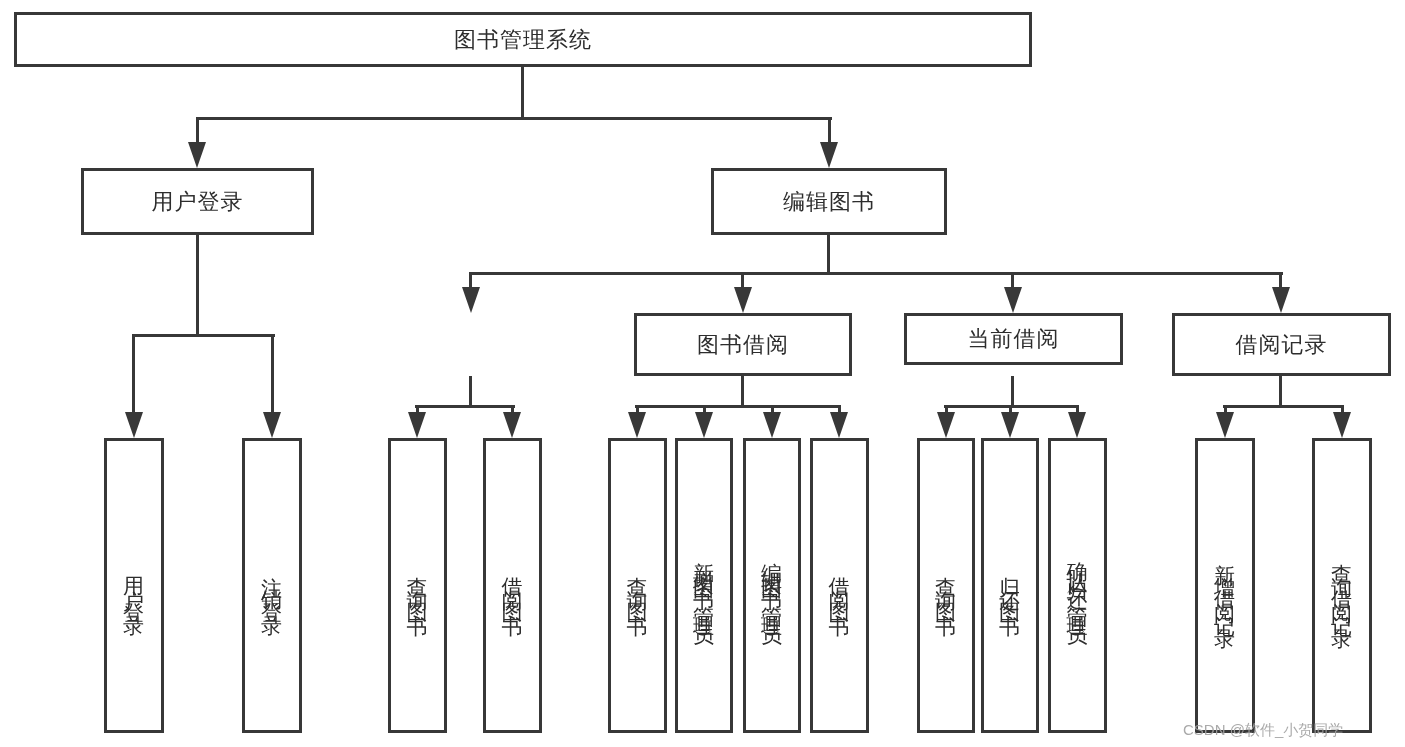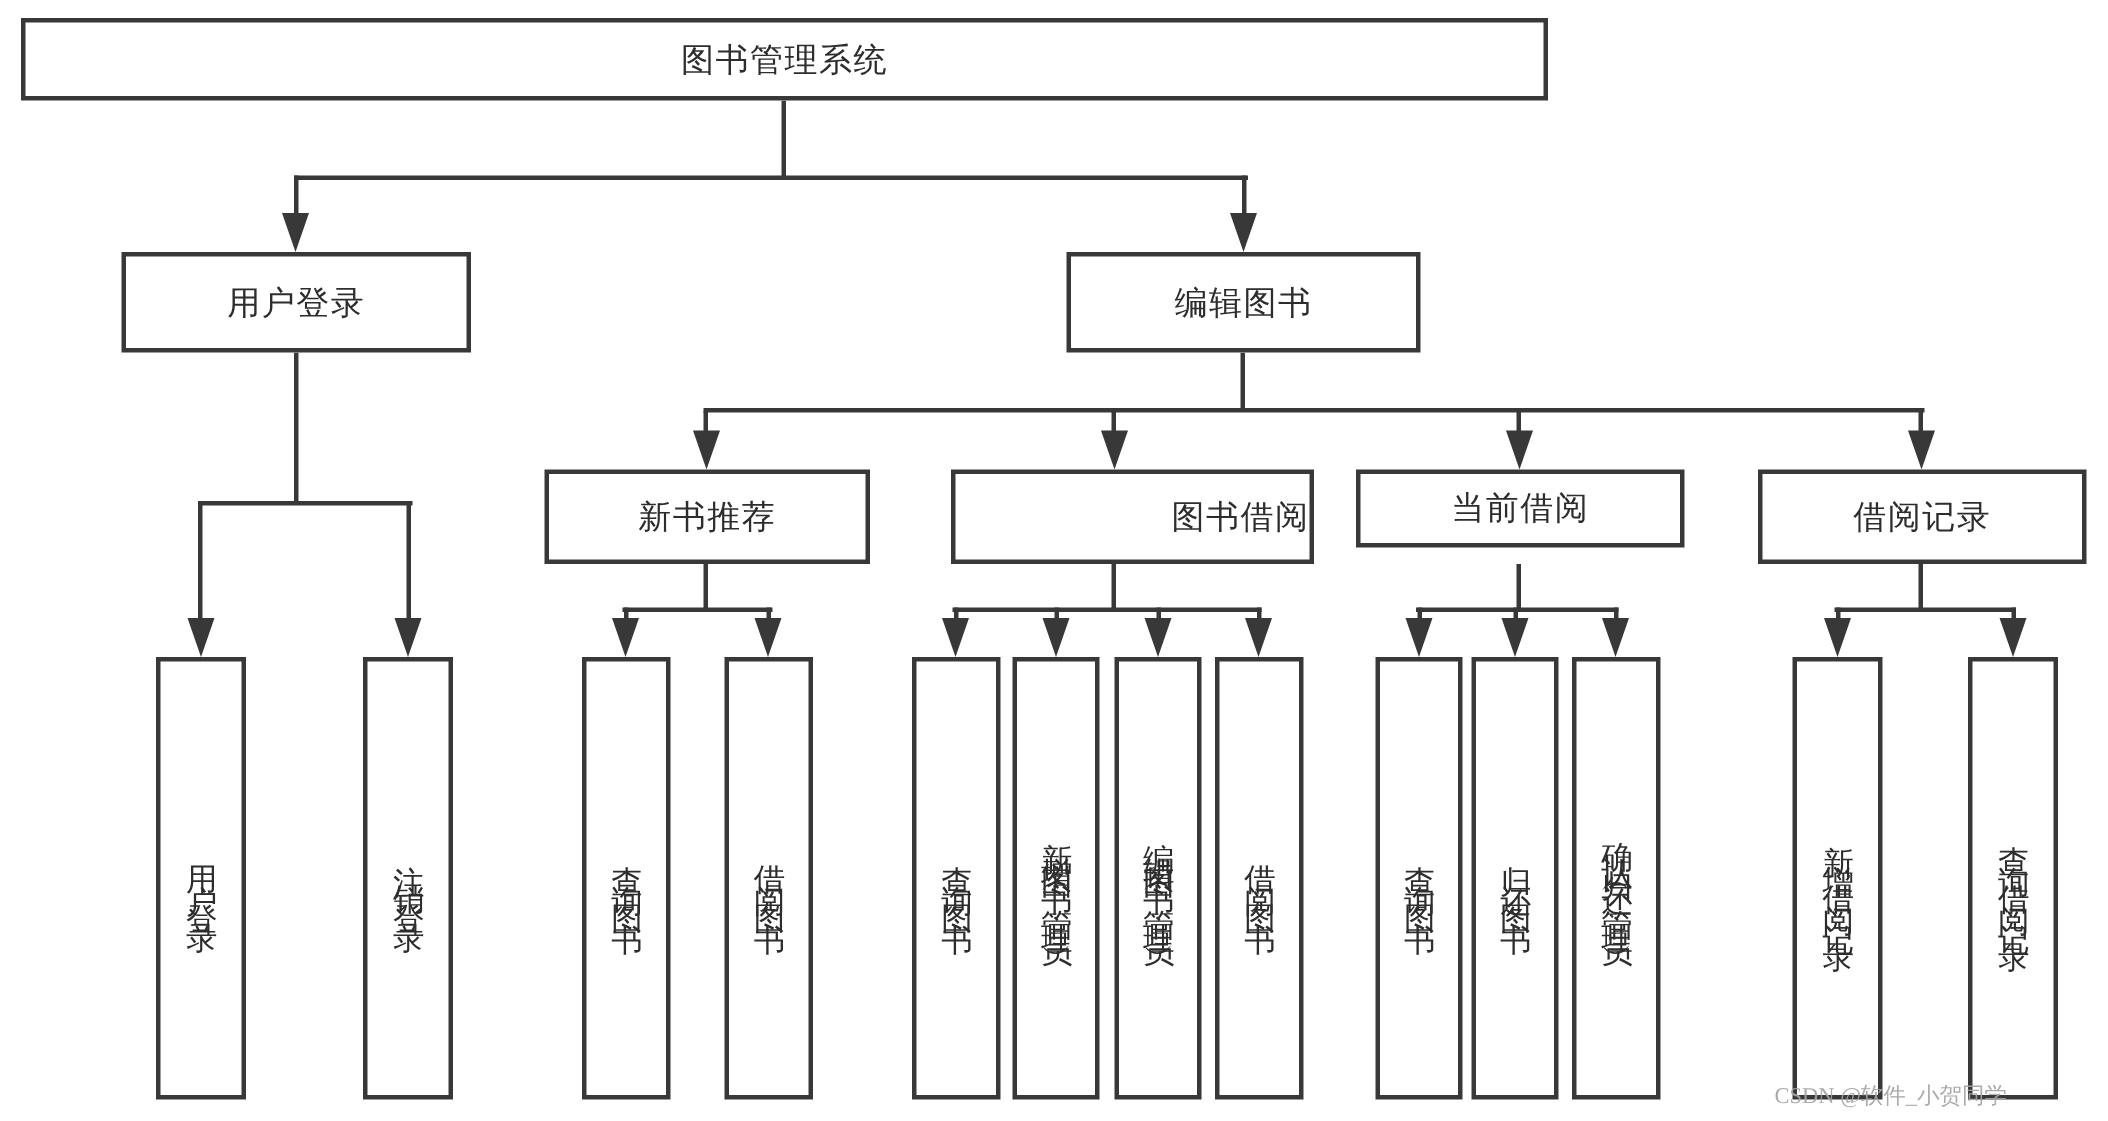--- a/index.html
+++ b/index.html
@@ -6,21 +6,21 @@
     --line:#383838;
     --text:#2d2d2d;
     --bg:#ffffff;
     --watermark:#a3a3a3;
   }
   html,body{margin:0;padding:0;background:var(--bg);}
   .canvas{
     position:relative;
     width:1405px;height:747px;
     background:var(--bg);
-    font-family:Liberation Serif, serif;
+    font-family:Liberation Sans, sans-serif;
     color:var(--text);
     overflow:hidden;
   }
   .box{
     position:absolute;
     background:#fff;
     border:3px solid var(--line);
     box-sizing:border-box;
     display:flex;align-items:center;justify-content:center;
   }
@@ -122,24 +122,21 @@
     <span class="lbl">图书管理系统</span>
   </div>
 
   <div class="box hbox" style="left:81px;top:168px;width:233px;height:67px;">
     <span class="lbl">用户登录</span>
   </div>
   <div class="box hbox" style="left:711px;top:168px;width:236px;height:67px;">
     <span class="lbl">编辑图书</span>
   </div>
 
-  <div class="box hbox" style="left:363px;top:313px;width:217px;height:63px;">
-    <span class="lbl">新书推荐</span>
-  </div>
-  <div class="box hbox" style="left:634px;top:313px;width:242px;height:63px;justify-content:flex-end;">
+  <div class="box hbox" style="left:634px;top:313px;width:218px;height:63px;">
     <span class="lbl">图书借阅</span>
   </div>
   <div class="box hbox" style="left:904px;top:313px;width:219px;height:52px;">
     <span class="lbl">当前借阅</span>
   </div>
   <div class="box hbox" style="left:1172px;top:313px;width:219px;height:63px;">
     <span class="lbl">借阅记录</span>
   </div>
 
   <div class="box" style="left:104px;top:438px;width:60px;height:295px;">

